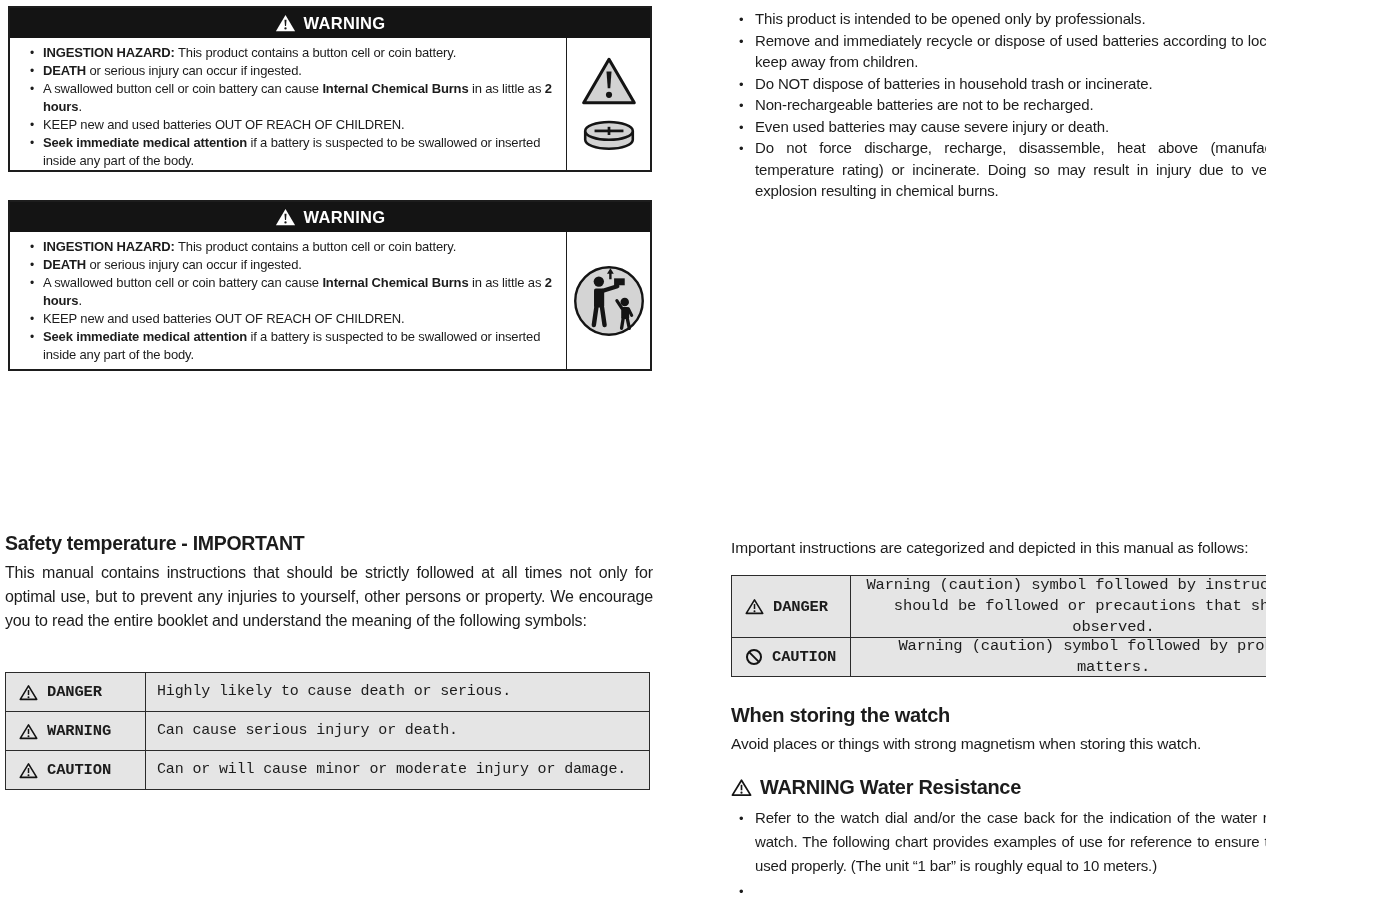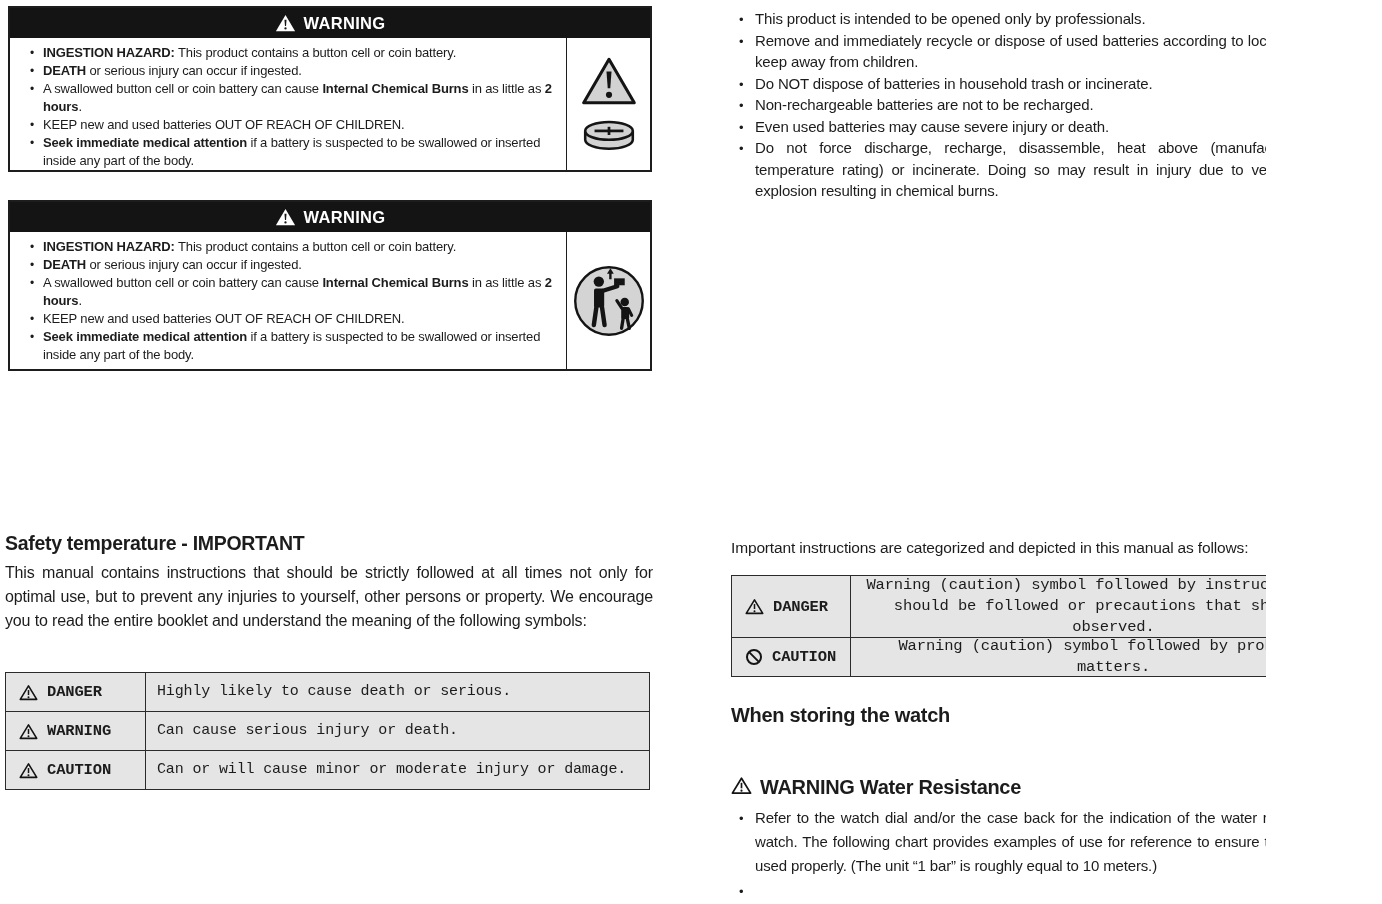--- a/index.html
+++ b/index.html
@@ -40,21 +40,21 @@
   .rtable .trow-short{height:38px;}
   .rtable .tdesc{font-size:15.5px;line-height:21px;}
 
   
   .rlist{position:absolute;}
   .rbullet{position:relative;padding-left:18px;font-size:15px;line-height:21.5px;text-align:justify;}
   .rbullet .dot::before{content:"\2022";font-size:13px;}
   .rbullet .dot{left:2px;top:0;}
   .wrlist .rbullet{line-height:24.2px;}
 
-  .wr-head{position:absolute;display:flex;gap:8px;font-weight:bold;font-size:20px;letter-spacing:-0.3px;}
+  .wr-head{position:absolute;display:flex;align-items:center;gap:8px;font-weight:bold;font-size:20px;letter-spacing:-0.3px;}
   svg{display:block;}
 </style>
 </head>
 <body>
 
 <div class="page">
 
   <div class="wbox wbox1">
     <div class="wb-header">
       <svg width="21" height="18" viewBox="0 0 24 21">
@@ -198,20 +198,21 @@
           <circle cx="10" cy="10" r="7.8" fill="none" stroke="#141414" stroke-width="2.2"></circle>
           <line x1="4.6" y1="4.6" x2="15.4" y2="15.4" stroke="#141414" stroke-width="2.2"></line>
         </svg>
         <span>CAUTION</span>
       </div>
       <div class="tdesc">Warning (caution) symbol followed by prohibited matters.</div>
     </div>
   </div>
 
   <div class="sec-head" style="left:731px;top:704px;font-size:20px;">When storing the watch</div>
+  <div class="line" style="left:731px;top:735px;">Avoid places or things with strong magnetism when storing this watch.</div>
 
   <div class="wr-head" style="left:731px;top:776px;">
     <svg width="21" height="19" viewBox="0 0 24 21">
       <path d="M12 2.2 L22.4 19.2 H1.6 Z" fill="none" stroke="#141414" stroke-width="2" stroke-linejoin="round"></path>
       <rect x="11.05" y="7.4" width="1.9" height="6.3" fill="#141414"></rect>
       <circle cx="12" cy="16.4" r="1.25" fill="#141414"></circle>
     </svg>
     <span>WARNING Water Resistance</span>
   </div>
   <div class="rlist wrlist" style="left:737px;top:806px;width:645px;">

